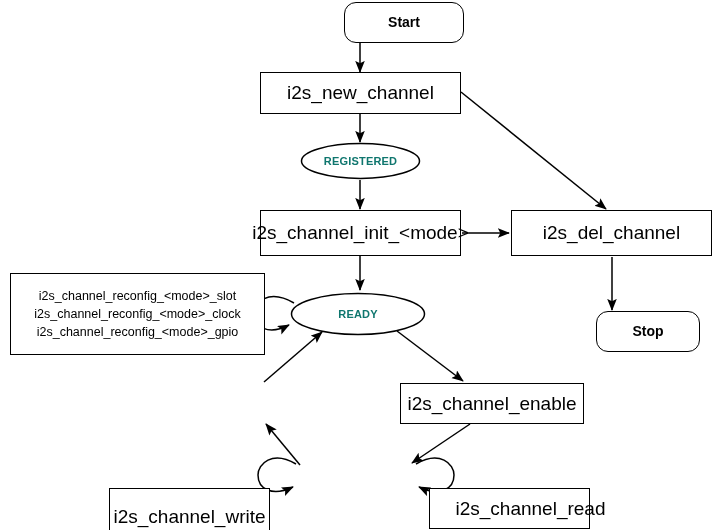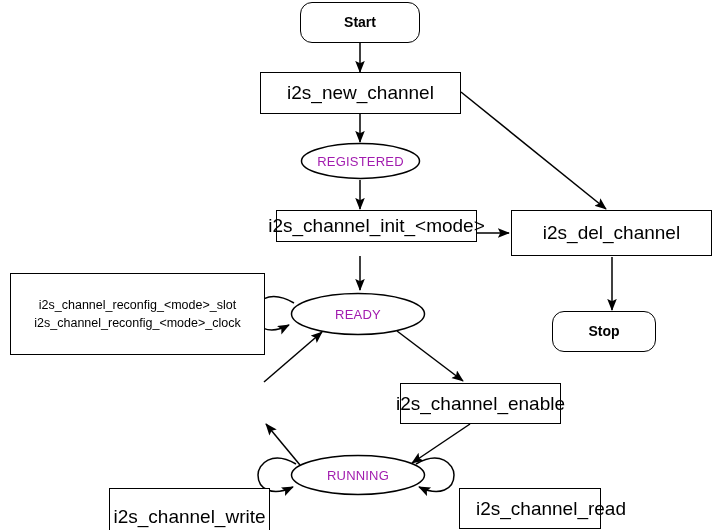--- a/index.html
+++ b/index.html
@@ -38,34 +38,35 @@
     border: 1.6px solid #000000;
     background: #ffffff;
     color: #000000;
     font-size: 19px;
     line-height: 1.35;
   }
   .terminator {
     border-radius: 12px;
     font-weight: bold;
     font-size: 14px;
+    margin-left: 44px;
   }
   .multiline {
     flex-direction: column;
     font-size: 12.5px;
     line-height: 1.45;
     padding: 4px 20px;
   }
   .multiline span {
     white-space: nowrap;
   }
   .state {
-    color: #a21caf;
-    font-weight: normal;
-    font-size: 13px;
+    color: #0f766e;
+    font-weight: bold;
+    font-size: 11px;
     letter-spacing: 0.2px;
     z-index: 3;
   }
   .state-label {
     position: relative;
     z-index: 3;
   }
   .ellipse-svg {
     position: absolute;
     left: 0;
@@ -114,57 +115,52 @@
     <span>i2s_new_channel</span>
   </div>
 
   <div class="node" style="left:300px; top:142px; width:121px; height:38px;">
     <svg class="ellipse-svg" width="121" height="38" viewBox="0 0 121 38">
       <ellipse cx="60.5" cy="19" rx="59" ry="17.4" fill="#ffffff" stroke="#000000" stroke-width="1.5"></ellipse>
     </svg>
     <span class="state state-label">REGISTERED</span>
   </div>
 
-  <div class="node box" style="left:276px; top:210px; width:201px; height:32px;">
+  <div class="node box" style="left:260px; top:210px; width:201px; height:46px;">
     <span>i2s_channel_init_&lt;mode&gt;</span>
   </div>
 
   <div class="node box" style="left:511px; top:210px; width:201px; height:46px;text-align:right;">
     <span>i2s_del_channel</span>
   </div>
 
   <div class="node box terminator" style="left:552px; top:311px; width:104px; height:41px;">
     <span>Stop</span>
   </div>
 
   <div class="node box multiline" style="left:10px; top:273px; width:255px; height:82px;">
     <span>i2s_channel_reconfig_&lt;mode&gt;_slot</span>
     <span>i2s_channel_reconfig_&lt;mode&gt;_clock</span>
+    <span>i2s_channel_reconfig_&lt;mode&gt;_gpio</span>
   </div>
 
   <div class="node" style="left:290px; top:292px; width:136px; height:44px;">
     <svg class="ellipse-svg" width="136" height="44" viewBox="0 0 136 44">
       <ellipse cx="68" cy="22" rx="66.5" ry="20.5" fill="#ffffff" stroke="#000000" stroke-width="1.5"></ellipse>
     </svg>
     <span class="state state-label">READY</span>
   </div>
 
 
-  <div class="node box" style="left:400px; top:383px; width:161px; height:41px;align-items:center;">
+  <div class="node box" style="left:400px; top:383px; width:184px; height:41px;align-items:center;">
     <span>i2s_channel_enable</span>
   </div>
 
-  <div class="node" style="left:290px; top:454px; width:136px; height:42px;">
-    <svg class="ellipse-svg" width="136" height="42" viewBox="0 0 136 42">
-      <ellipse cx="68" cy="21" rx="66.5" ry="19.5" fill="#ffffff" stroke="#000000" stroke-width="1.5"></ellipse>
-    </svg>
-    <span class="state state-label">RUNNING</span>
-  </div>
 
   <div class="node box" style="left:109px; top:488px; width:161px; height:57px;">
     <span>i2s_channel_write</span>
   </div>
 
-  <div class="node box" style="left:459px; top:488px; width:142px; height:41px;padding-left:42px;">
+  <div class="node box" style="left:429px; top:488px; width:161px; height:41px;padding-left:42px;">
     <span>i2s_channel_read</span>
   </div>
 
 </div>
 
 </body></html>

